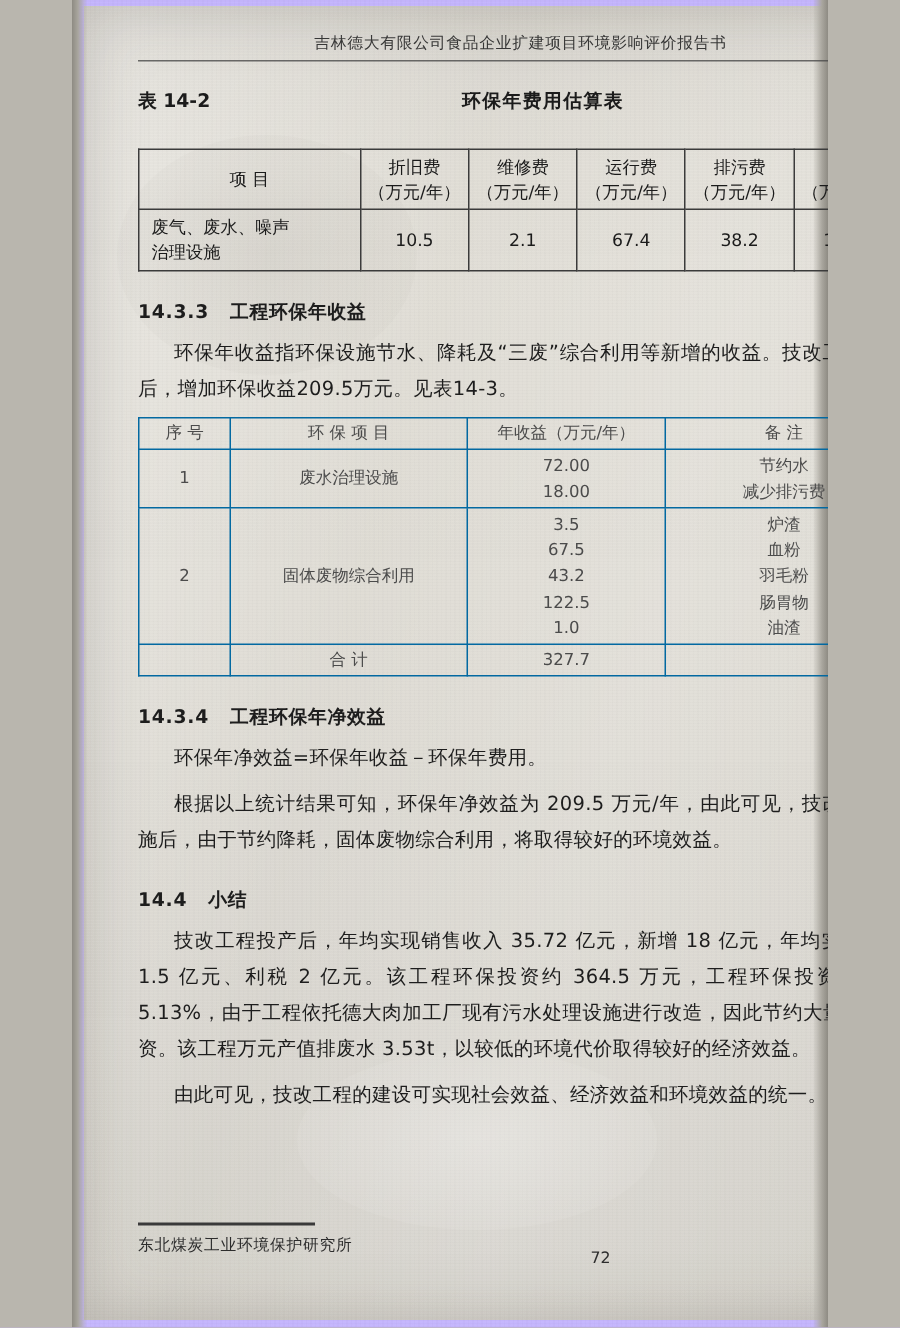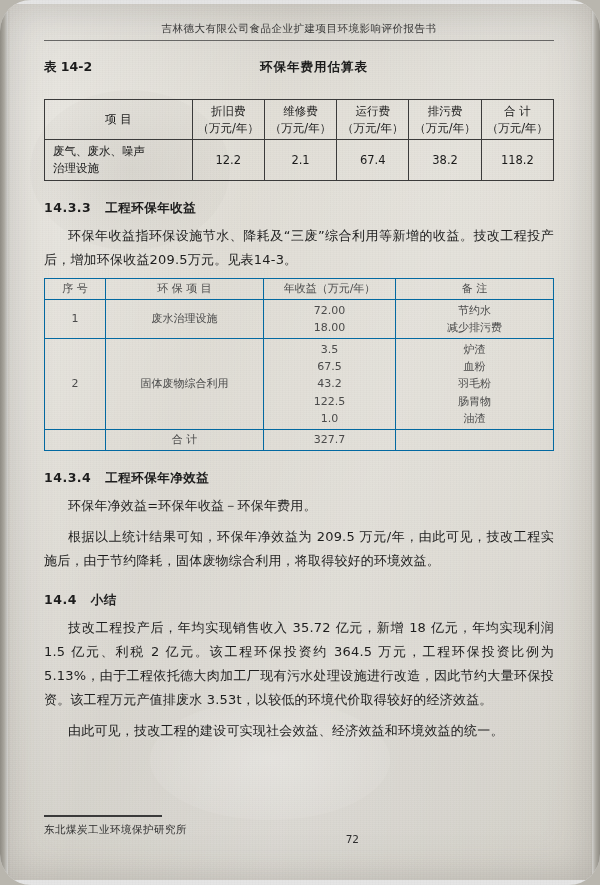--- a/index.html
+++ b/index.html
@@ -2,28 +2,27 @@
 <html><head>
 <meta charset="utf-8">
 <style>
   html, body {
     margin: 0;
     padding: 0;
     background: #b9b6ae;
   }
   .page {
     position: relative;
-    width: 600px;
+    width: 504px;
     height: 885px;
     margin: 0 auto;
-    background: #e5e5e5;
+    background: #c4b5fd;
     overflow: hidden;
     font-family: "DejaVu Sans", "Liberation Sans", sans-serif;
     color: #1d1d1d;
-    border-radius: 31px;
   }
   
   .paper {
     position: absolute;
     left: 8px;
     top: 4px;
     width: 584px;
     height: 876px;
     background:
       linear-gradient(105deg, rgba(255,255,255,0.35) 0%, rgba(255,255,255,0.05) 35%, rgba(255,255,255,0.18) 60%, rgba(255,255,255,0.0) 100%),
@@ -200,21 +199,21 @@
         <td class="two-line" style="width:14.2%">
           <div>合  计</div>
           <div>（万元/年）</div>
         </td>
       </tr>
       <tr>
         <td class="lead two-line">
           <div>废气、废水、噪声</div>
           <div>治理设施</div>
         </td>
-        <td>12.2</td>
+        <td>10.5</td>
         <td>2.1</td>
         <td>67.4</td>
         <td>38.2</td>
         <td>118.2</td>
       </tr>
     </tbody>
       </table>
 
     <h3 class="sec">
       <span class="no">14.3.3</span><span>工程环保年收益</span>

